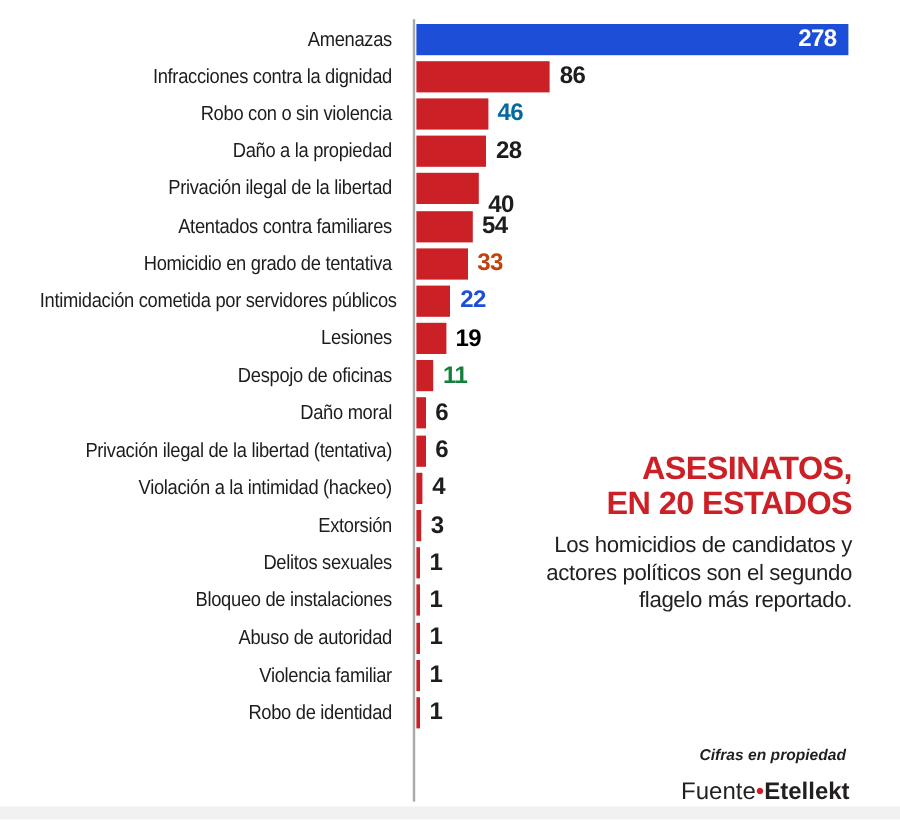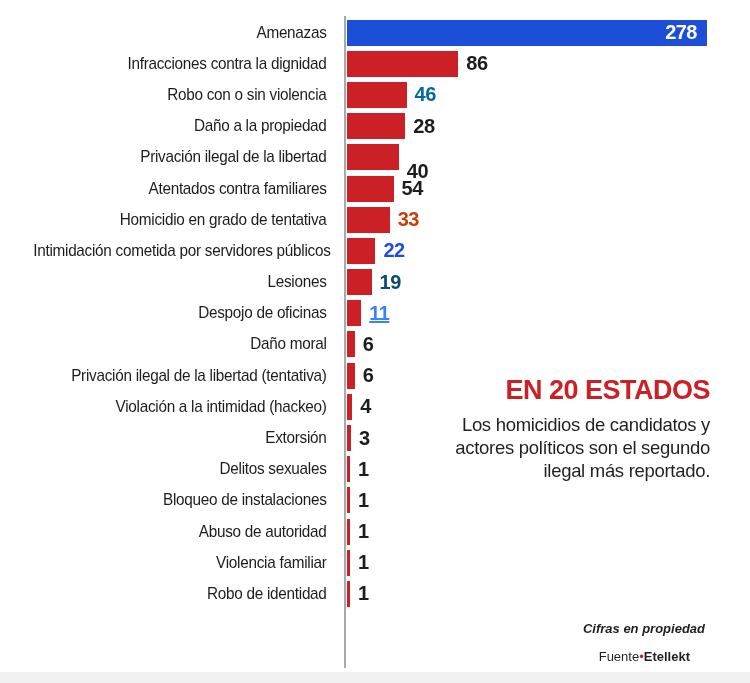--- a/index.html
+++ b/index.html
@@ -39,22 +39,22 @@
   }
   .subtitle {
     margin-left: auto; width: 285px; margin-top: 8px;
     font-size: 18.5px; line-height: 23px; letter-spacing: -0.3px; color: #221f20;
   }
   .units-note {
     position: absolute; top: 621px; right: 45px;
     font-size: 13px; font-style: italic; font-weight: 600; color: #221f20;
   }
   .source-line {
-    position: absolute; top: 649px; right: 60px;
-    font-size: 13px; color: #221f20;
+    position: absolute; top: 649px; right: 42px;
+    font-size: 20px; color: #221f20;
   }
   .source-line .name { font-weight: bold; }
   .footer-strip {
     position: absolute; left: 0; right: 0; top: 672px; height: 11px;
     background: #f1f1f2;
   }
 </style>
 </head>
 <body>
 
@@ -126,29 +126,29 @@
     <div class="bar-area">
       <div class="bar" style="background: rgb(203, 32, 38); width: 28.4892px;"></div>
       <span class="value" style="color: #1d4ed8;">22</span>
     </div>
   </div>
 
   <div class="row">
     <div class="label">Lesiones</div>
     <div class="bar-area">
       <div class="bar" style="background: rgb(203, 32, 38); width: 24.6043px;"></div>
-      <span class="value" style="color: #0c4a6e; text-align: right;">19</span>
+      <span class="value" style="color: #000000; text-align: right;">19</span>
     </div>
   </div>
 
   <div class="row">
     <div class="label">Despojo de oficinas</div>
     <div class="bar-area">
       <div class="bar" style="background: rgb(203, 32, 38); width: 14.2446px;"></div>
-      <span class="value" style="color: #3b82f6; text-decoration: underline;">11</span>
+      <span class="value" style="color: #15803d;">11</span>
     </div>
   </div>
 
   <div class="row">
     <div class="label">Daño moral</div>
     <div class="bar-area">
       <div class="bar" style="background: rgb(203, 32, 38); width: 7.76978px;"></div>
       <span class="value" style="color: rgb(29, 29, 27);">6</span>
     </div>
   </div>
@@ -212,22 +212,23 @@
   <div class="row">
     <div class="label">Robo de identidad</div>
     <div class="bar-area">
       <div class="bar" style="background: rgb(203, 32, 38); width: 3px;"></div>
       <span class="value" style="color: rgb(29, 29, 27);">1</span>
     </div>
   </div>
 </div>
 
   <div class="annotation">
+    <div class="headline" style="color: rgb(203, 32, 38);">ASESINATOS,</div>
     <div class="headline" style="color: rgb(203, 32, 38);">EN 20 ESTADOS</div>
-    <div class="subtitle">Los homicidios de candidatos y actores políticos son el segundo ilegal más reportado.</div>
+    <div class="subtitle">Los homicidios de candidatos y actores políticos son el segundo flagelo más reportado.</div>
   </div>
 
   <div class="units-note">Cifras en propiedad</div>
 
   <div class="source-line"><span>Fuente</span><span class="bullet" style="color: rgb(203, 32, 38);">•</span><span class="name">Etellekt</span></div>
 
   <div class="footer-strip"></div>
 </div>
 
 </body></html>

